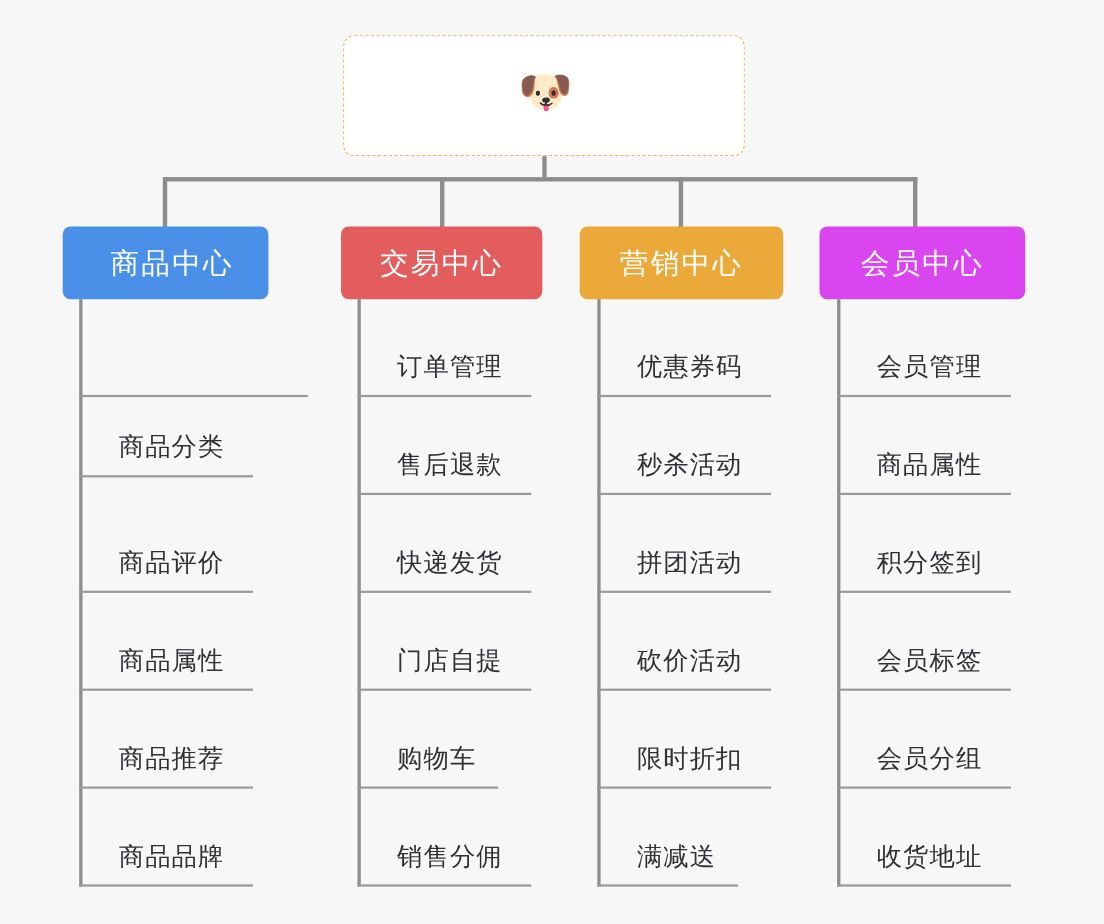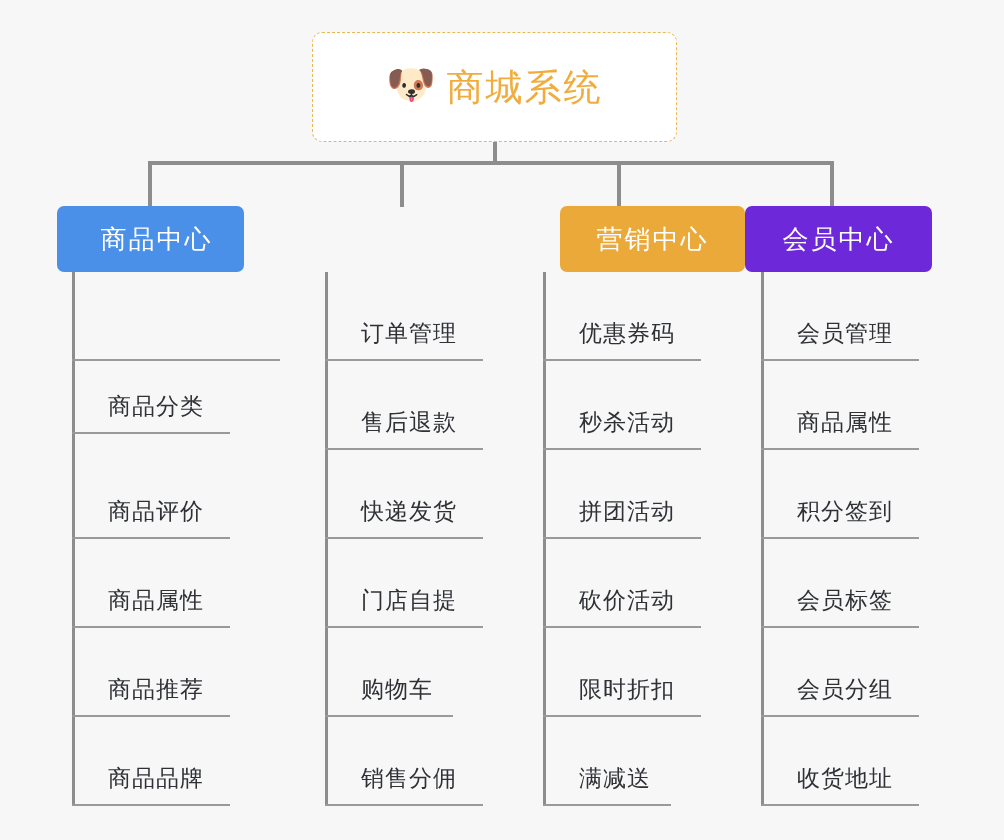--- a/index.html
+++ b/index.html
@@ -90,21 +90,21 @@
     display: flex;
     align-items: center;
     justify-content: center;
     color: #ffffff;
     font-size: 26px;
     letter-spacing: 2px;
     box-sizing: border-box;
   }
   .cat-1 { left: 57px;  width: 187px; background: #4a90e8; padding-left: 12px; }
   .cat-2 { left: 310px; width: 183px; background: #e35d5d; }
-  .cat-3 { left: 527px; width: 185px; background: #eaa939; margin-left: 33px; }
+  .cat-3 { left: 527px; width: 185px; background: #eaa939; }
   .cat-4 { left: 745px; width: 187px; background: #78c council; }
 
   
   .branch {
     position: absolute;
     top: 272px;
   }
   .branch-spine {
     position: absolute;
     left: 0;
@@ -140,37 +140,39 @@
   .branch-3 { left: 543px; }
   .branch-4 { left: 761px; }
 </style>
 </head>
 <body>
 
 <div id="canvas">
 
   <div class="root-node">
     <span class="root-emoji">🐶</span>
-    <span class="root-title">商城系统</span>
   </div>
 
   <div class="conn conn-v-root"></div>
   <div class="conn conn-bus"></div>
   <div class="conn conn-drop drop-1"></div>
   <div class="conn conn-drop drop-2"></div>
   <div class="conn conn-drop drop-3"></div>
   <div class="conn conn-drop drop-4"></div>
 
   <div class="cat-box cat-1" style="background: rgb(74, 144, 232);">
     <span>商品中心</span>
   </div>
+  <div class="cat-box cat-2" style="background: rgb(227, 93, 93);">
+    <span>交易中心</span>
+  </div>
   <div class="cat-box cat-3" style="background: rgb(234, 169, 57);">
     <span>营销中心</span>
   </div>
-  <div class="cat-box cat-4" style="background: #6d28d9;">
+  <div class="cat-box cat-4" style="background: #d946ef;">
     <span>会员中心</span>
   </div>
 
   <div class="branch branch-1">
       <div class="branch-spine" style="height: 534px;"></div>
       <div class="leaf" style="top: 0px; width: 208px;">
         <div class="leaf-underline" style="width: 208px;"></div>
       </div>
       <div class="leaf" style="top: 73px; width: 158px;">
         <span class="leaf-label">商品分类</span>

